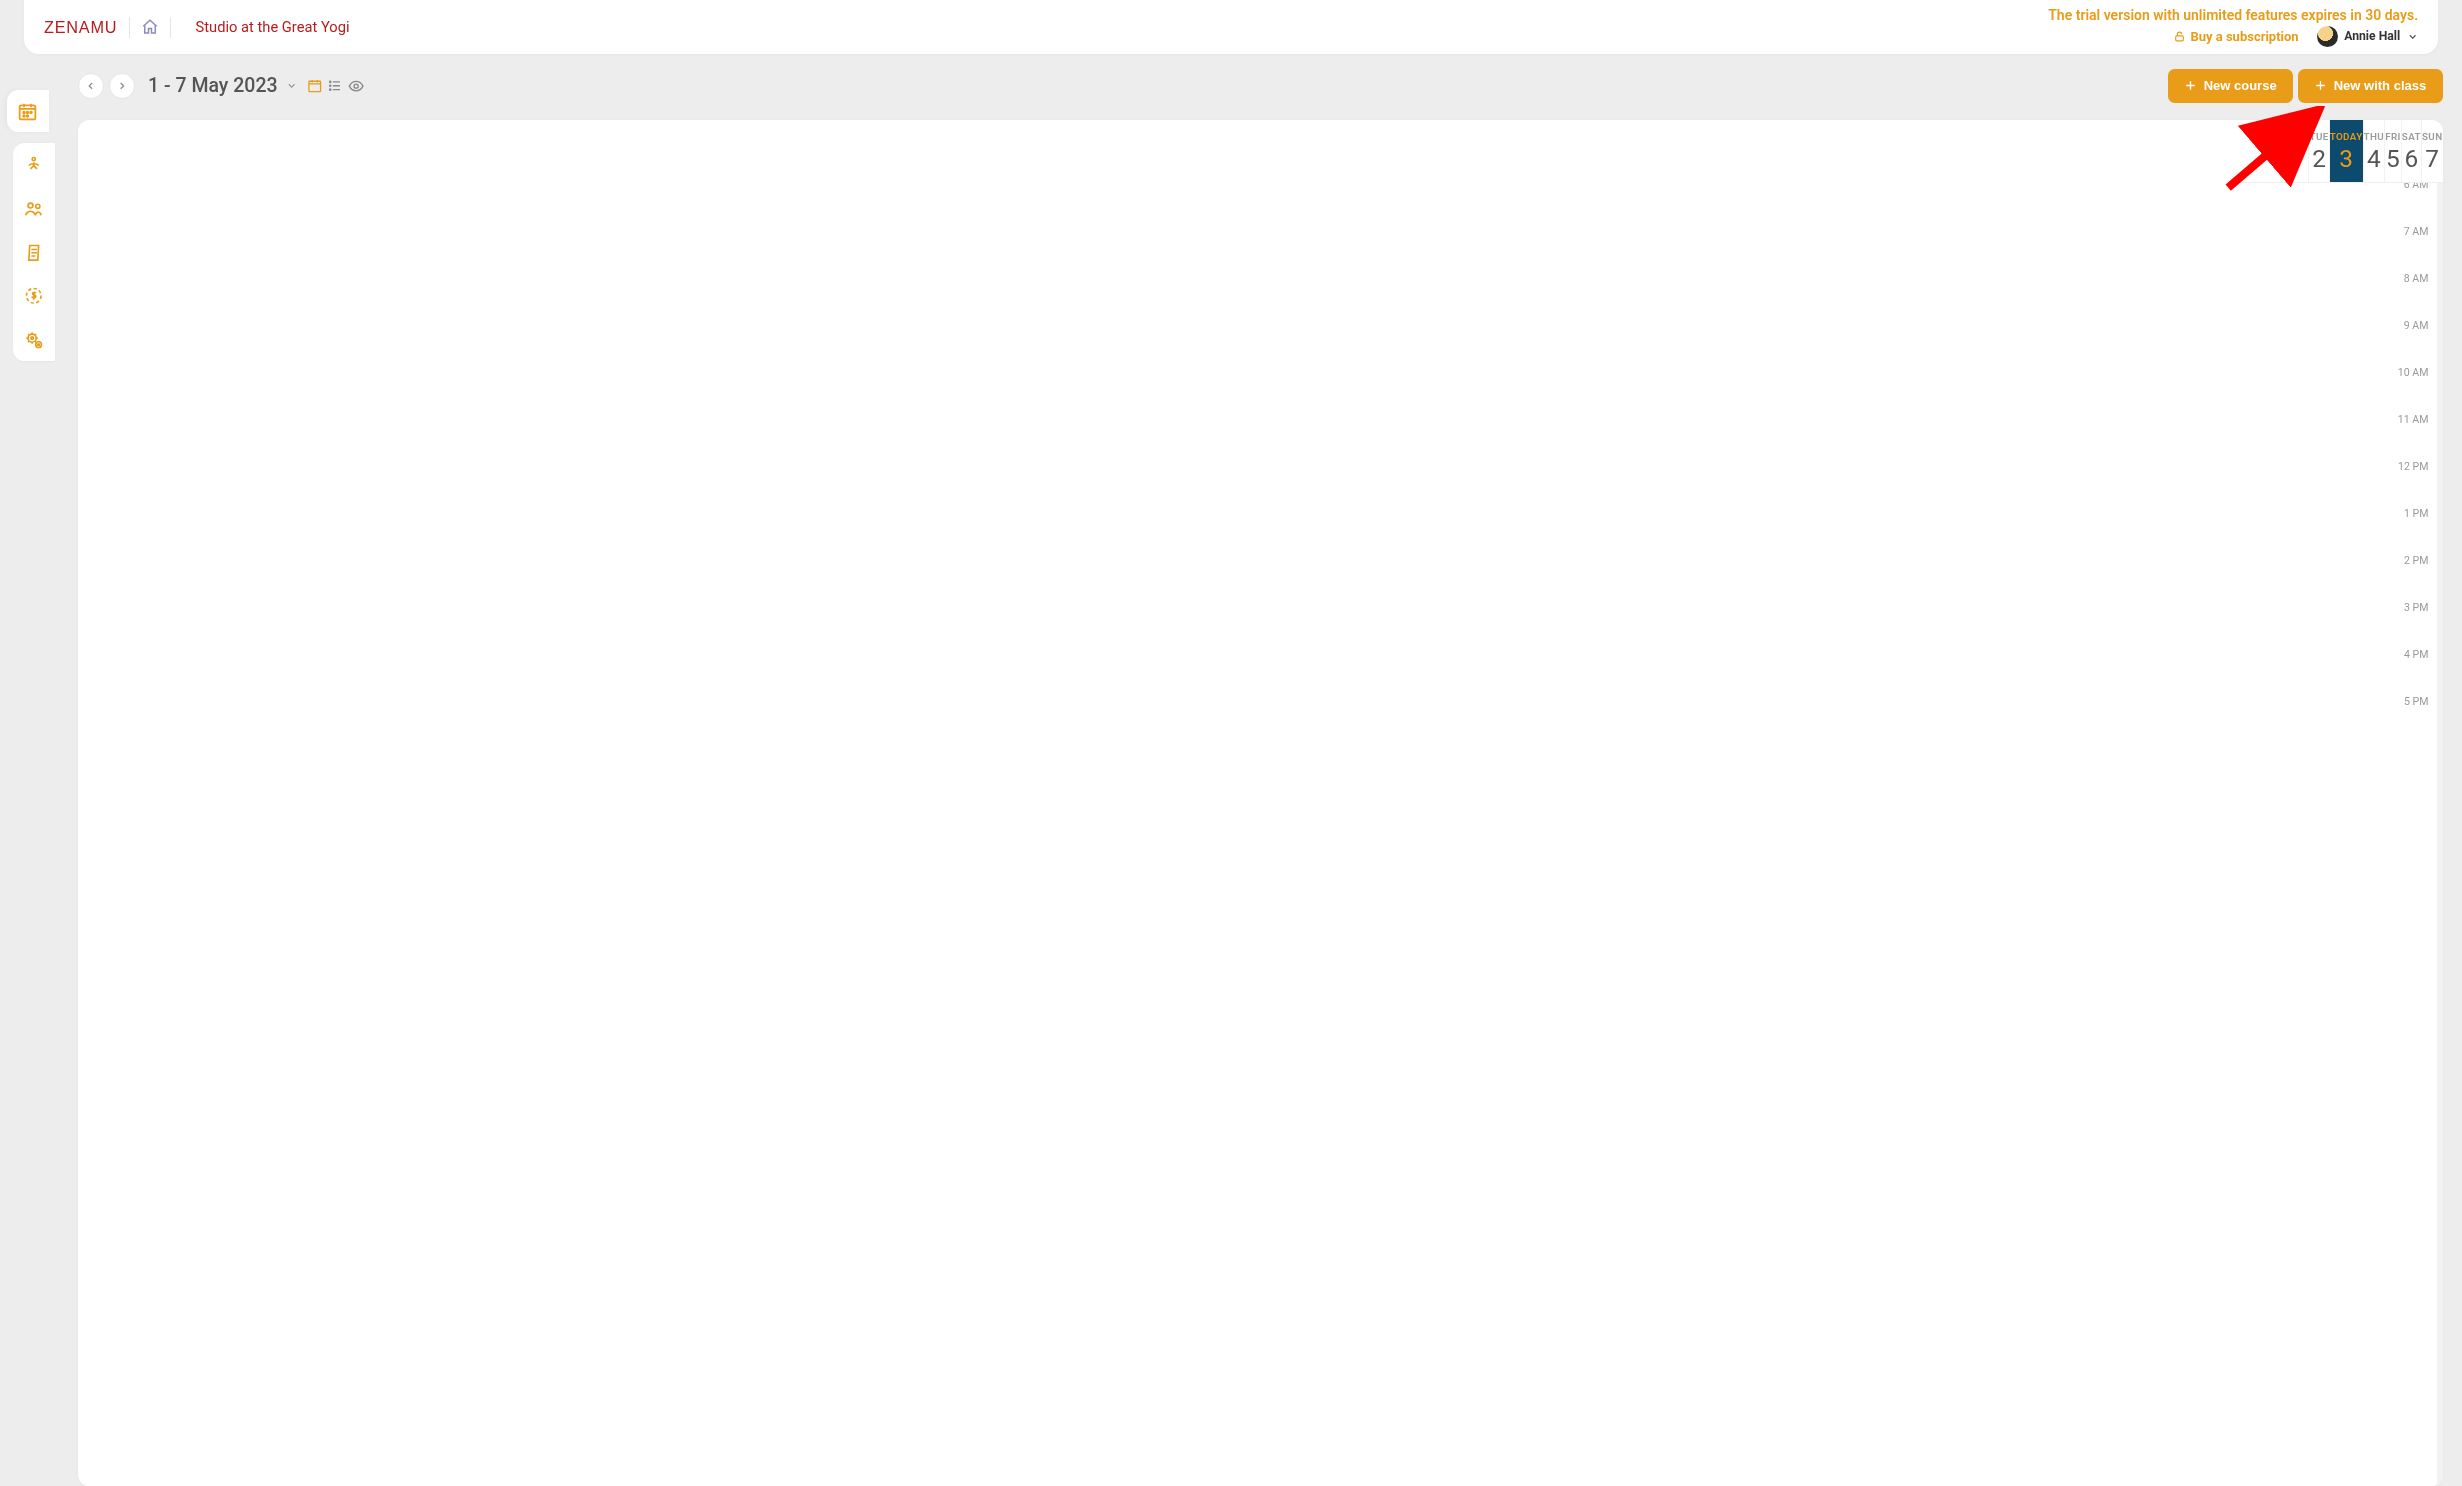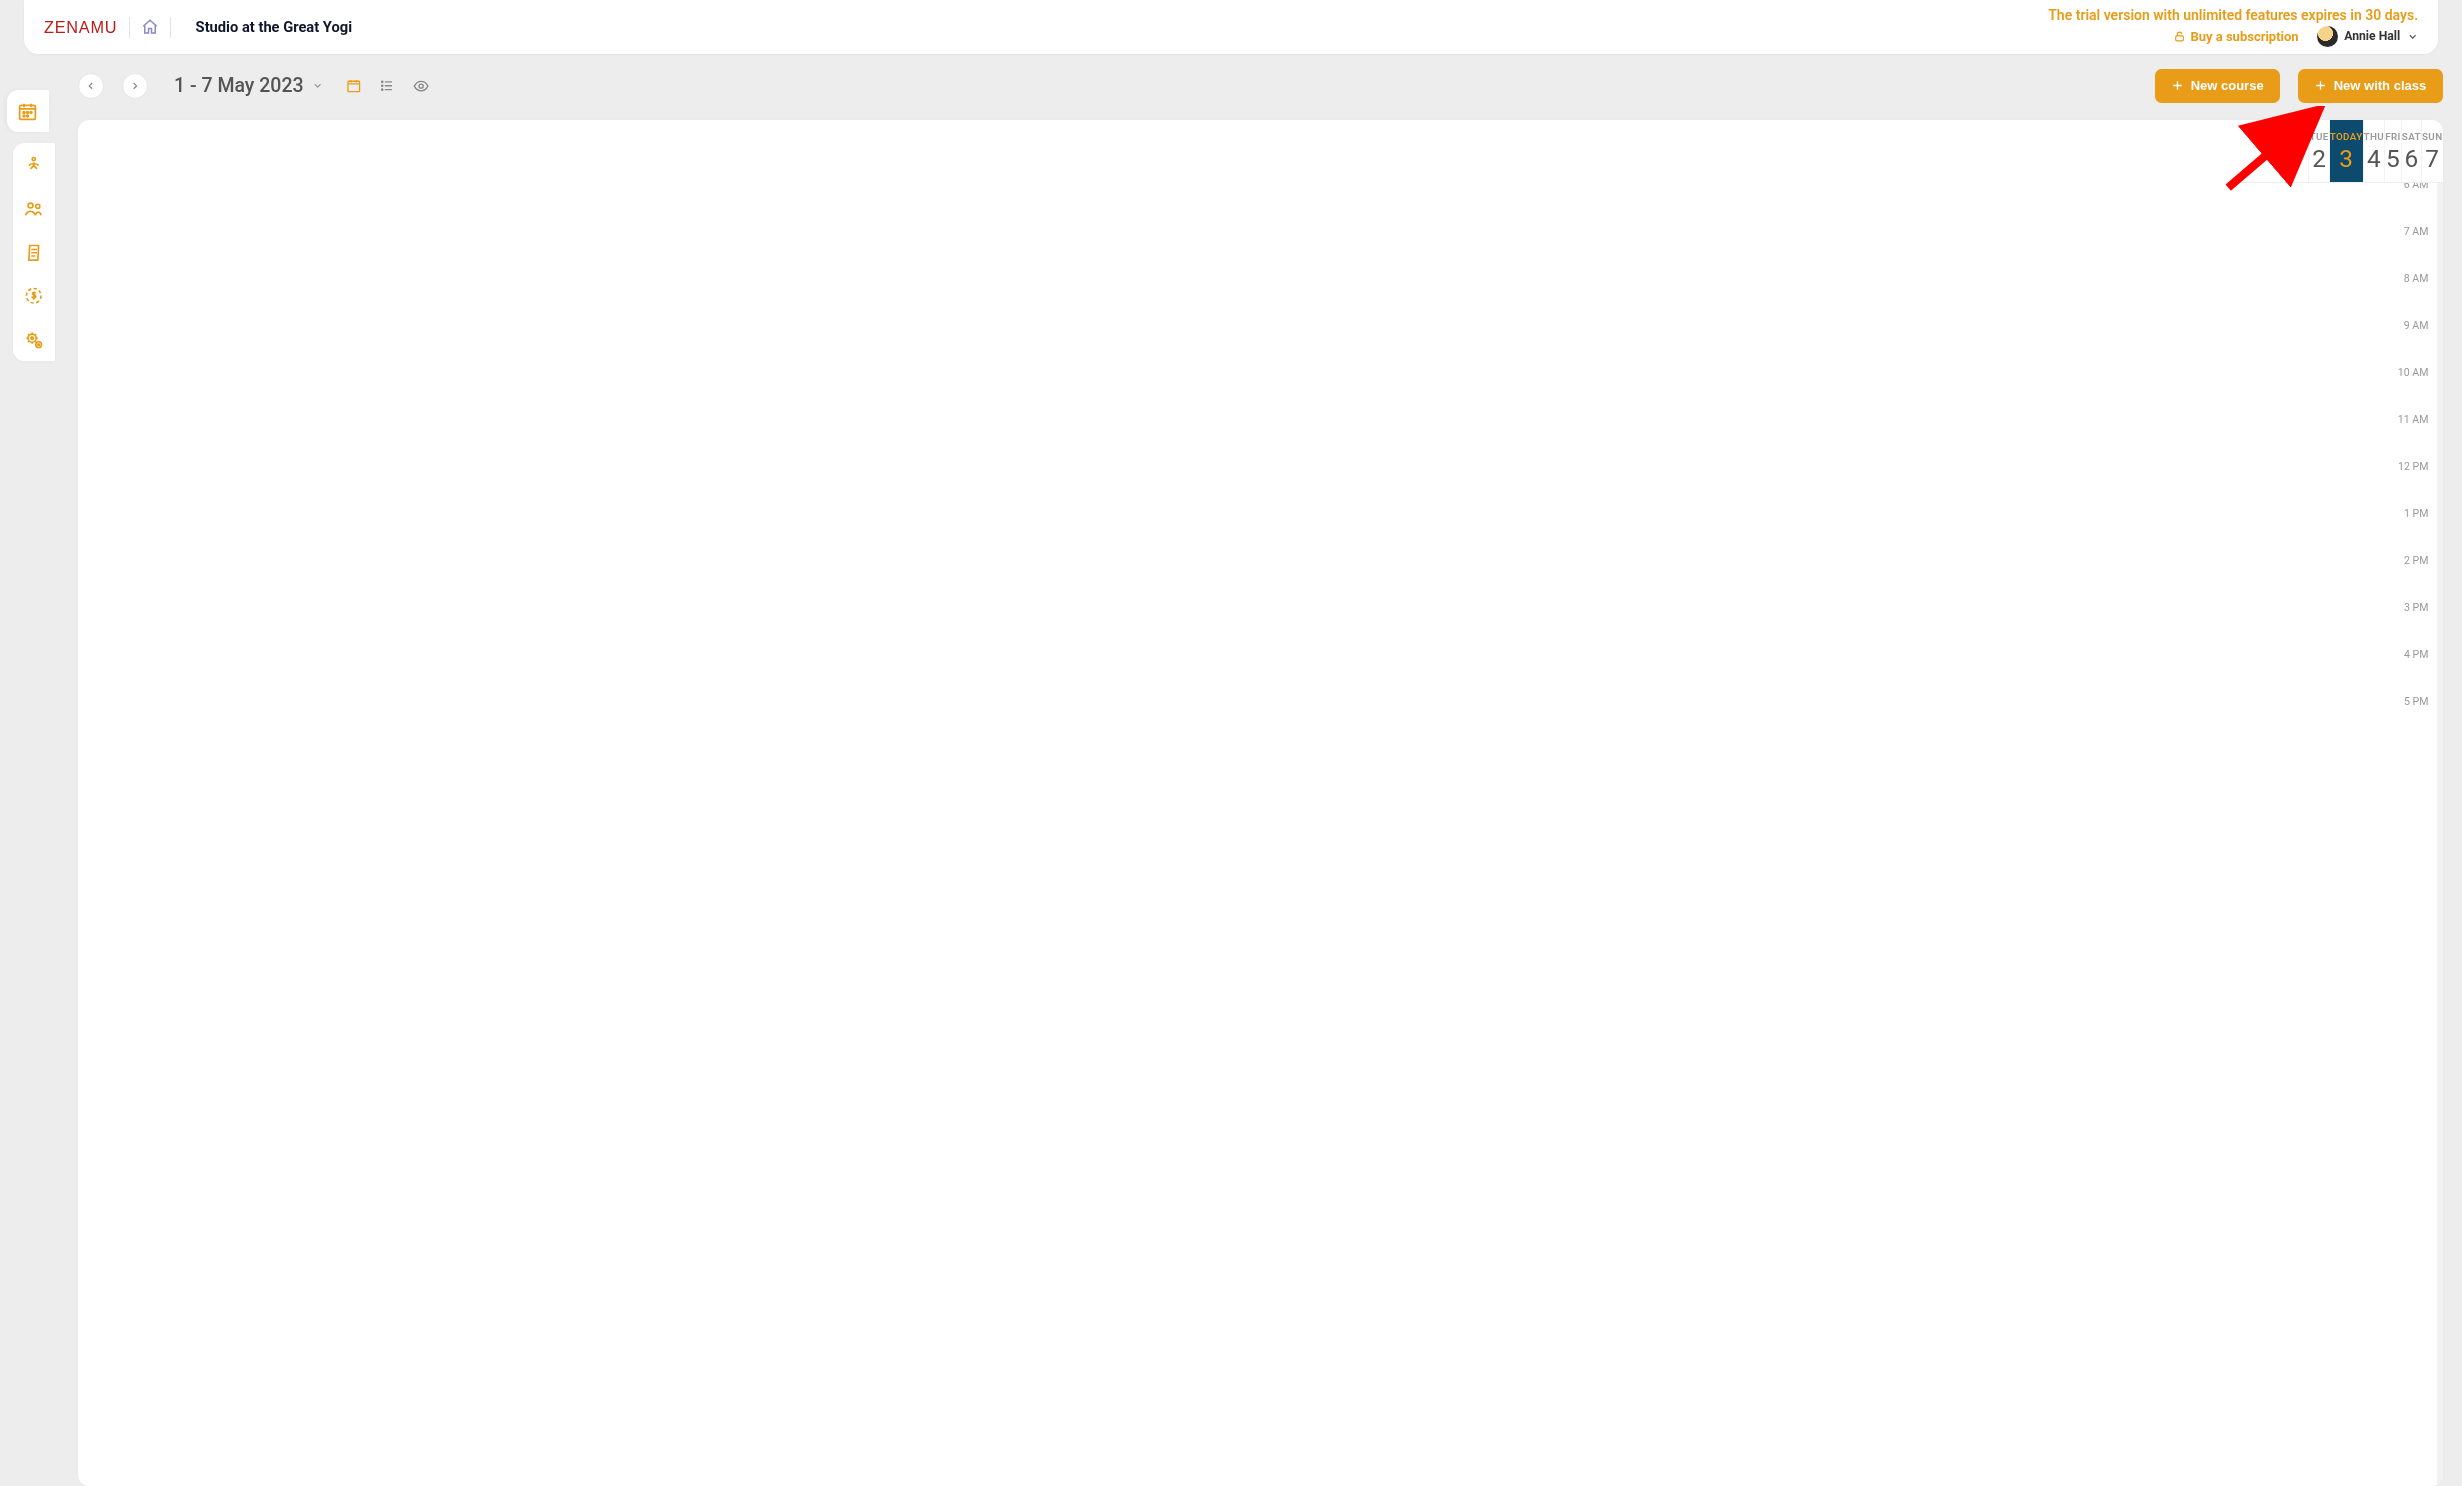--- a/index.html
+++ b/index.html
@@ -33,21 +33,21 @@
     color: #b91c1c;
     letter-spacing: 0.8px;
   }
   .divider-v {
     width: 0.8px;
     height: 21px;
     background: #e4e4e4;
     margin: 0 11.4px;
   }
   .home-icon { color: #8a8ac4; display:flex; align-items:center; }
-  .studio-name { color: #0f172a; font-size: 14.7px; font-weight: 700; margin-left: 13px;}
+  .studio-name { color: #b91c1c; font-size: 14.7px; font-weight: 400; margin-left: 13px;}
   .topbar-right {
     position: absolute;
     right: 19.5px;
     top: 6.5px;
     display: flex;
     flex-direction: column;
     align-items: flex-end;
   }
   .trial-text { color: #e89c17; font-size: 14px; font-weight: 600; }
   .topbar-row2 {
@@ -109,21 +109,21 @@
   .main {
     flex: 1;
     padding: 14.7px 19.5px 0 23px;
     display: flex;
     flex-direction: column;
     position: relative;
   }
   .toolbar {
     display: flex;
     align-items: center;
-    gap: 18px;
+    gap: 5px;
     margin-bottom: 16.3px;
   }
   .nav-btn {
     width: 26px; height: 26px;
     border-radius: 50%;
     border: 0.8px solid #e5e5e5;
     background: #fff;
     display:flex; align-items:center; justify-content:center;
     color:#888; cursor:pointer;
     font-size: 11.4px;

